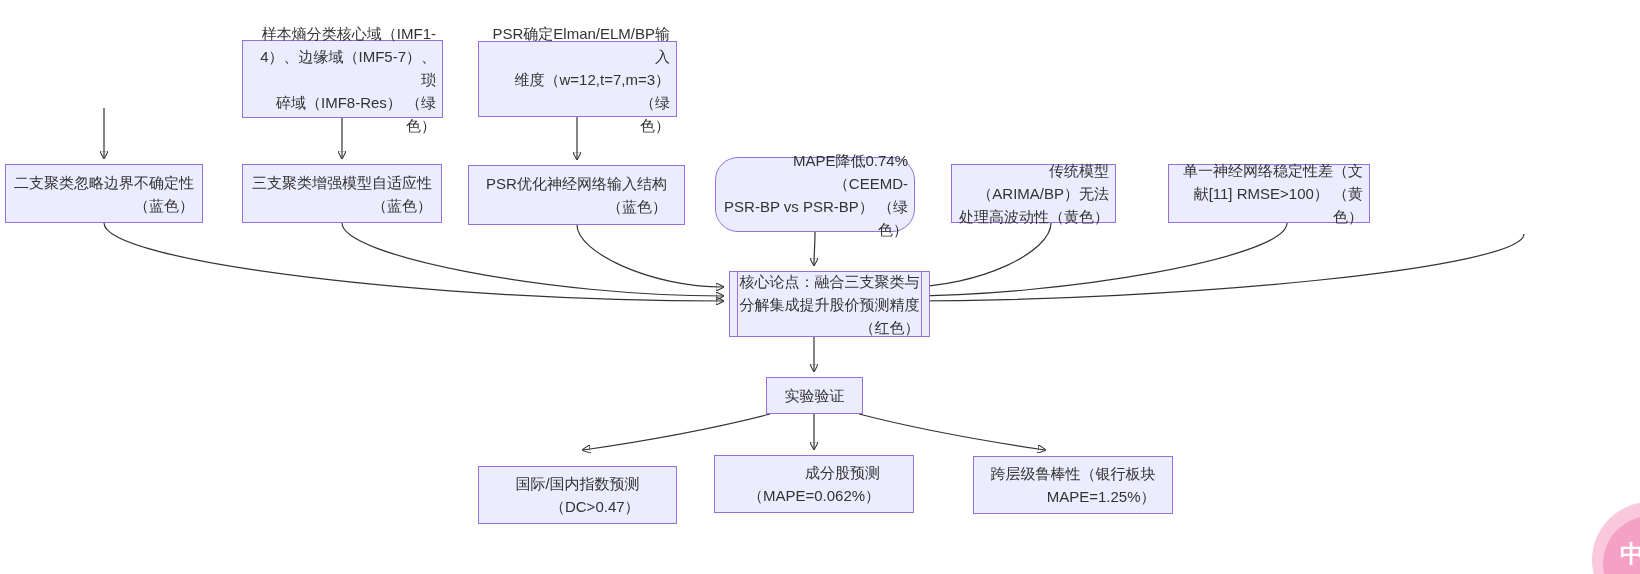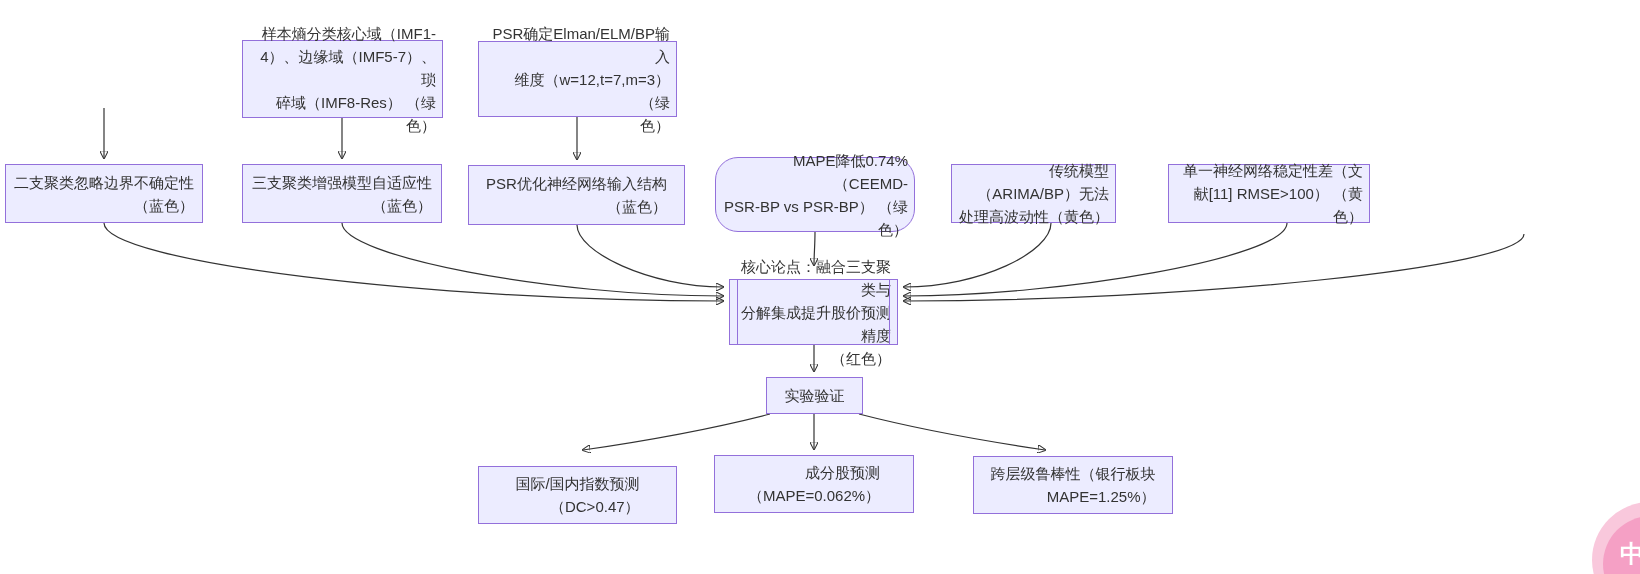--- a/index.html
+++ b/index.html
@@ -125,21 +125,21 @@
   </div>
   <div class="node" style="left:951px; top:164px; width:165px; height:59px;">
     <span>传统模型（ARIMA/BP）无法
 处理高波动性（黄色）</span>
   </div>
   <div class="node" style="left:1160px; top:164px; width:202px; height:59px;margin-left:8px;">
     <span>单一神经网络稳定性差（文
 献[11] RMSE&gt;100） （黄色）</span>
   </div>
 
-  <div class="node subroutine" style="left:729px; top:271px; width:169px; height:66px;margin-top:8px;">
+  <div class="node subroutine" style="left:729px; top:271px; width:201px; height:66px;">
     <i class="sub-line l"></i>
     <i class="sub-line r"></i>
     <span>核心论点：融合三支聚类与
 分解集成提升股价预测精度
 （红色）</span>
   </div>
 
   <div class="node" style="left:766px; top:377px; width:97px; height:37px;">
     <span>实验验证</span>
   </div>

